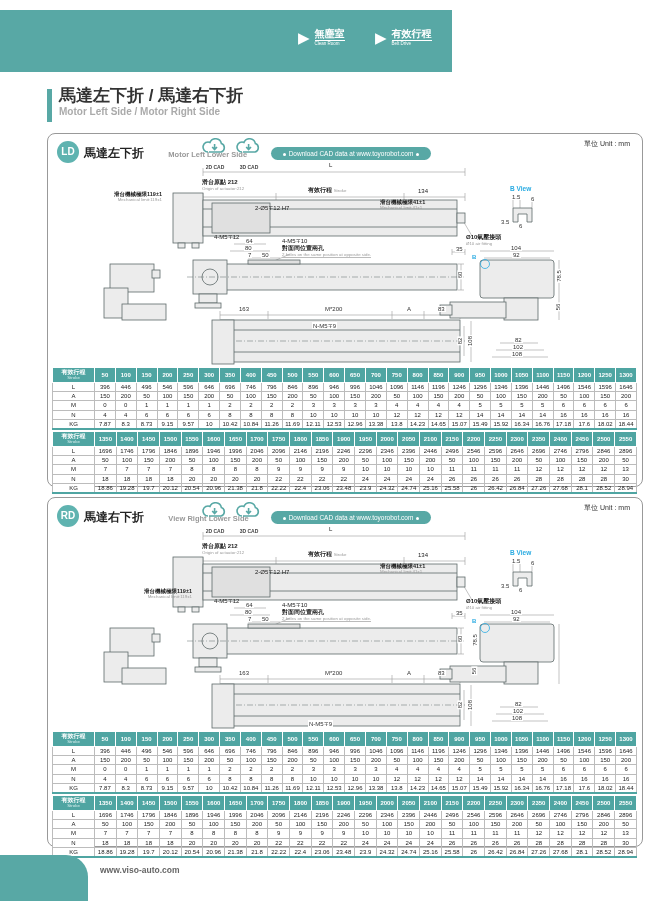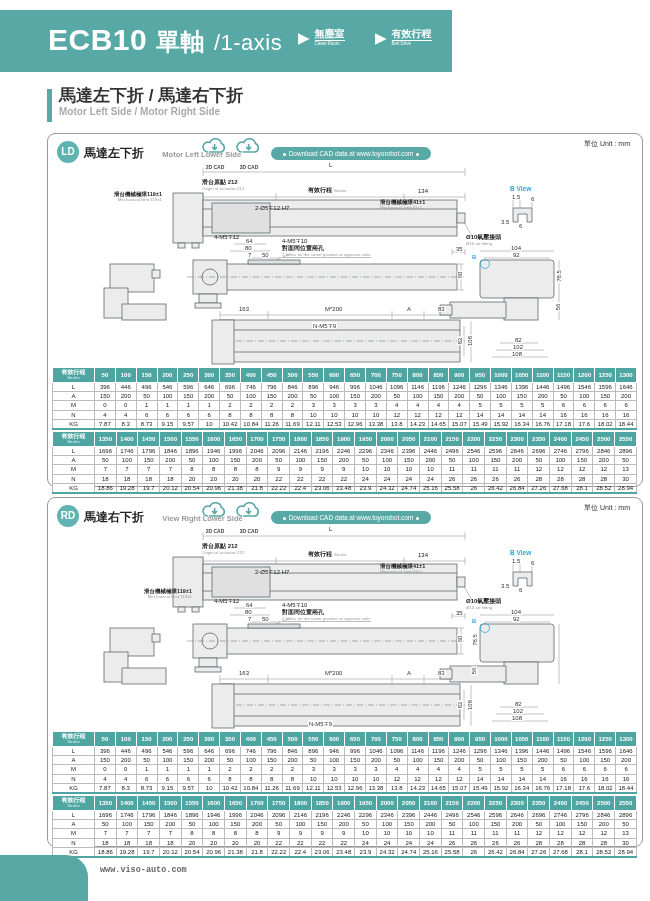--- a/index.html
+++ b/index.html
@@ -23,21 +23,21 @@
   .sect .t2{margin-left:12px;font-size:10px;color:#aaa;font-weight:bold;}
 
   
   .panel{position:absolute;left:47px;width:594px;border:1.5px solid #999;border-radius:8px;background:#fff;}
   .panel.ld{top:133px;height:352px;}
   .panel.rd{top:497px;height:348px;text-decoration:underline;}
   .punit{position:absolute;right:12px;top:5px;font-size:7px;color:#333;}
   .pbadge{position:absolute;left:9px;top:7px;width:22px;height:22px;border-radius:50%;
           background:#5FB3B0;color:#fff;font-size:10px;font-weight:bold;text-align:center;line-height:22px;}
   .ptitle{position:absolute;left:36px;top:11px;font-size:12px;font-weight:bold;color:#222;white-space:nowrap;}
-  .ptitle .en{font-size:7.5px;color:#999;font-weight:bold;margin-left:15px;}
+  .ptitle .en{font-size:7.5px;color:#999;font-weight:bold;margin-left:21px;}
   .cad{position:absolute;top:4px;width:30px;text-align:center;}
   .cad .cloud{display:block;margin:0 auto;}
   .cad .clabel{font-size:5px;color:#444;font-weight:bold;line-height:1;}
   .cad2{left:152px;} .cad3{left:186px;}
   .pill{position:absolute;left:223px;top:13px;width:160px;height:13px;border-radius:7px;background:#58A8A5;
         color:#fff;font-size:6.5px;line-height:13px;text-align:center;}
   .pill .dot{display:inline-block;width:3px;height:3px;border-radius:50%;background:#fff;vertical-align:middle;margin:0 3px;}
 
   
   .dwg{position:absolute;left:4px;top:26px;width:585px;height:206px;}
@@ -100,31 +100,26 @@
   th,td{border:.5px solid #bcbcbc;font-size:6px;padding:0;text-align:center;height:8.2px;line-height:8.2px;color:#222;font-weight:normal;}
   thead th{background:#4FA5A2;color:#fff;height:14px;line-height:1;font-weight:bold;border-color:#fff;}
   thead th.hl{line-height:1.1;}
   thead th.hl .hzh{display:block;font-size:6px;}
   thead th.hl .hen{display:block;font-size:4.4px;font-weight:normal;color:#d9efee;}
   tbody th{font-weight:normal;background:#fff;}
   tr.last td, tr.last th{border-bottom:2px solid #4FA5A2;}
 
   
   .ftab{position:absolute;left:0;bottom:0;width:88px;height:46px;background:#58A8A5;border-top-right-radius:22px;}
-  .furl{position:absolute;left:100px;bottom:26px;font-size:8.5px;font-weight:bold;color:#666;font-family:Liberation Mono, monospace;}
+  .furl{position:absolute;left:100px;bottom:26px;font-size:8.5px;font-weight:bold;color:#666;}
 </style>
 </head>
 <body>
 
 <div class="banner">
-  <div class="model">
-    <span>ECB10</span>
-    <span class="zh">單軸</span>
-    <span class="ax">/1-axis</span>
-  </div>
   <div class="badge" style="left:298px;">
     <span class="tri">▶</span>
     <span>
         <span class="bzh">無塵室</span>
           <span class="ben">Clean Room</span>
       </span>
   </div>
   <div class="badge" style="left:375px;">
     <span class="tri">▶</span>
     <span>

